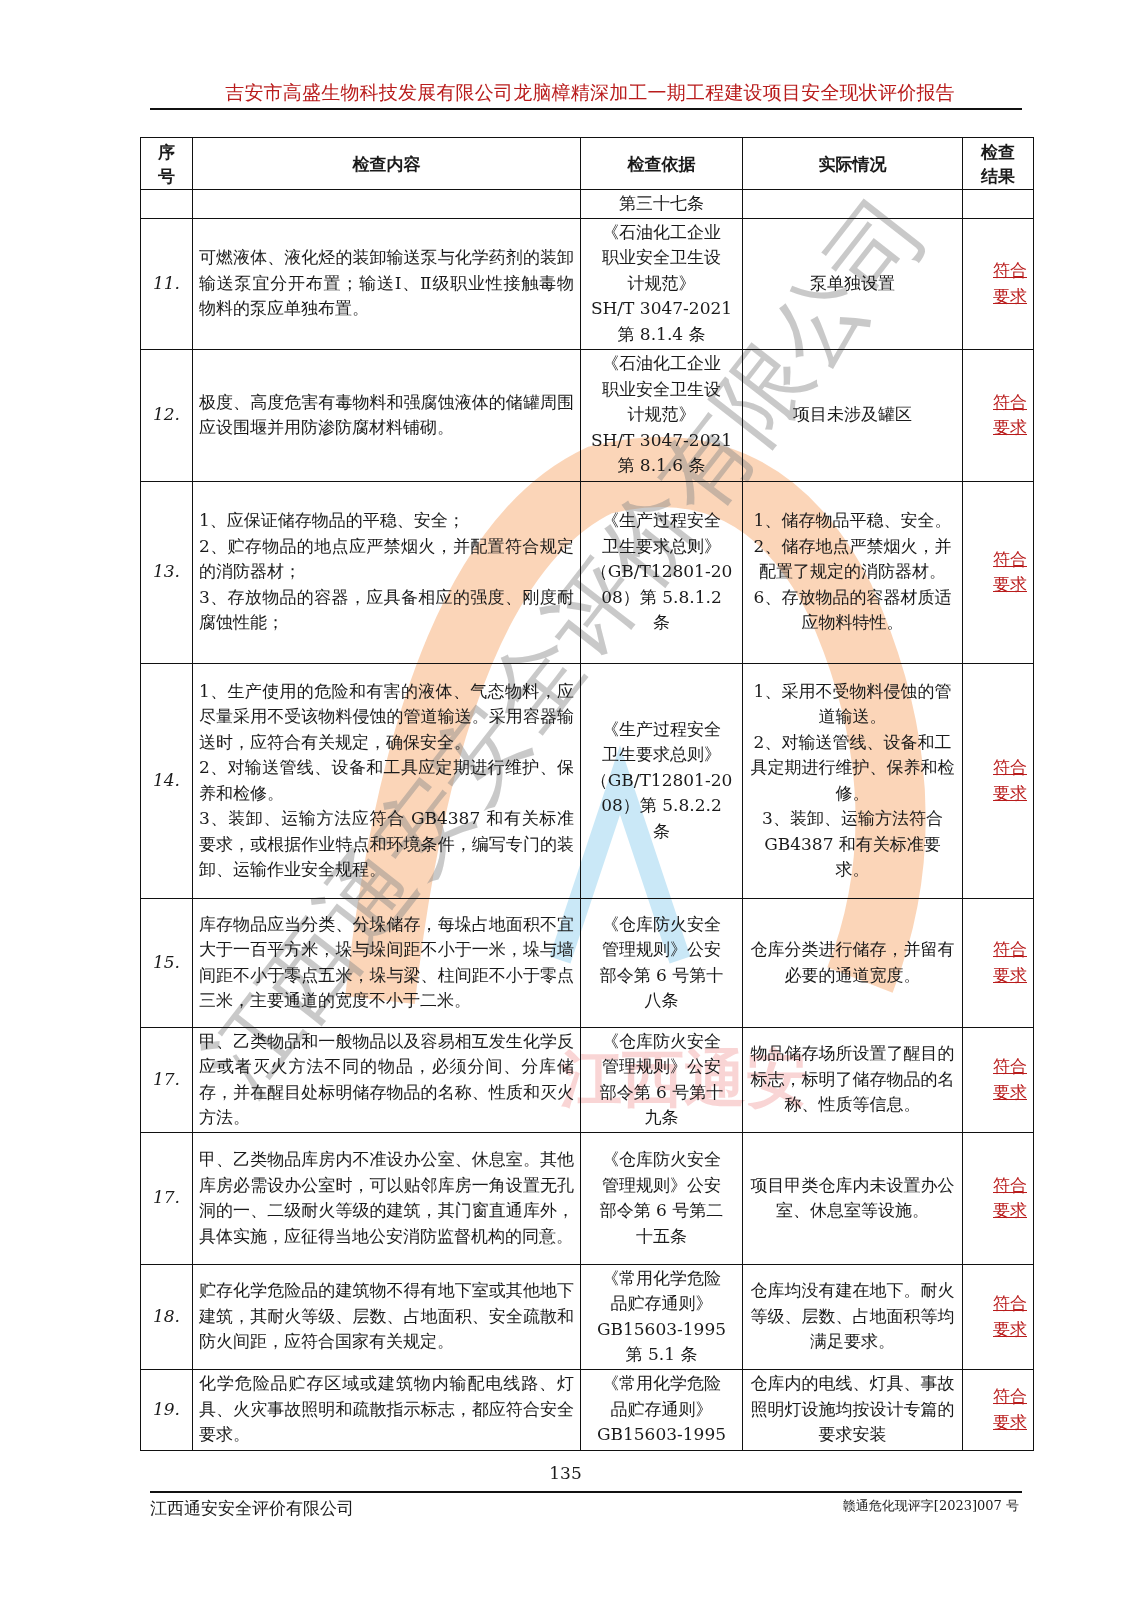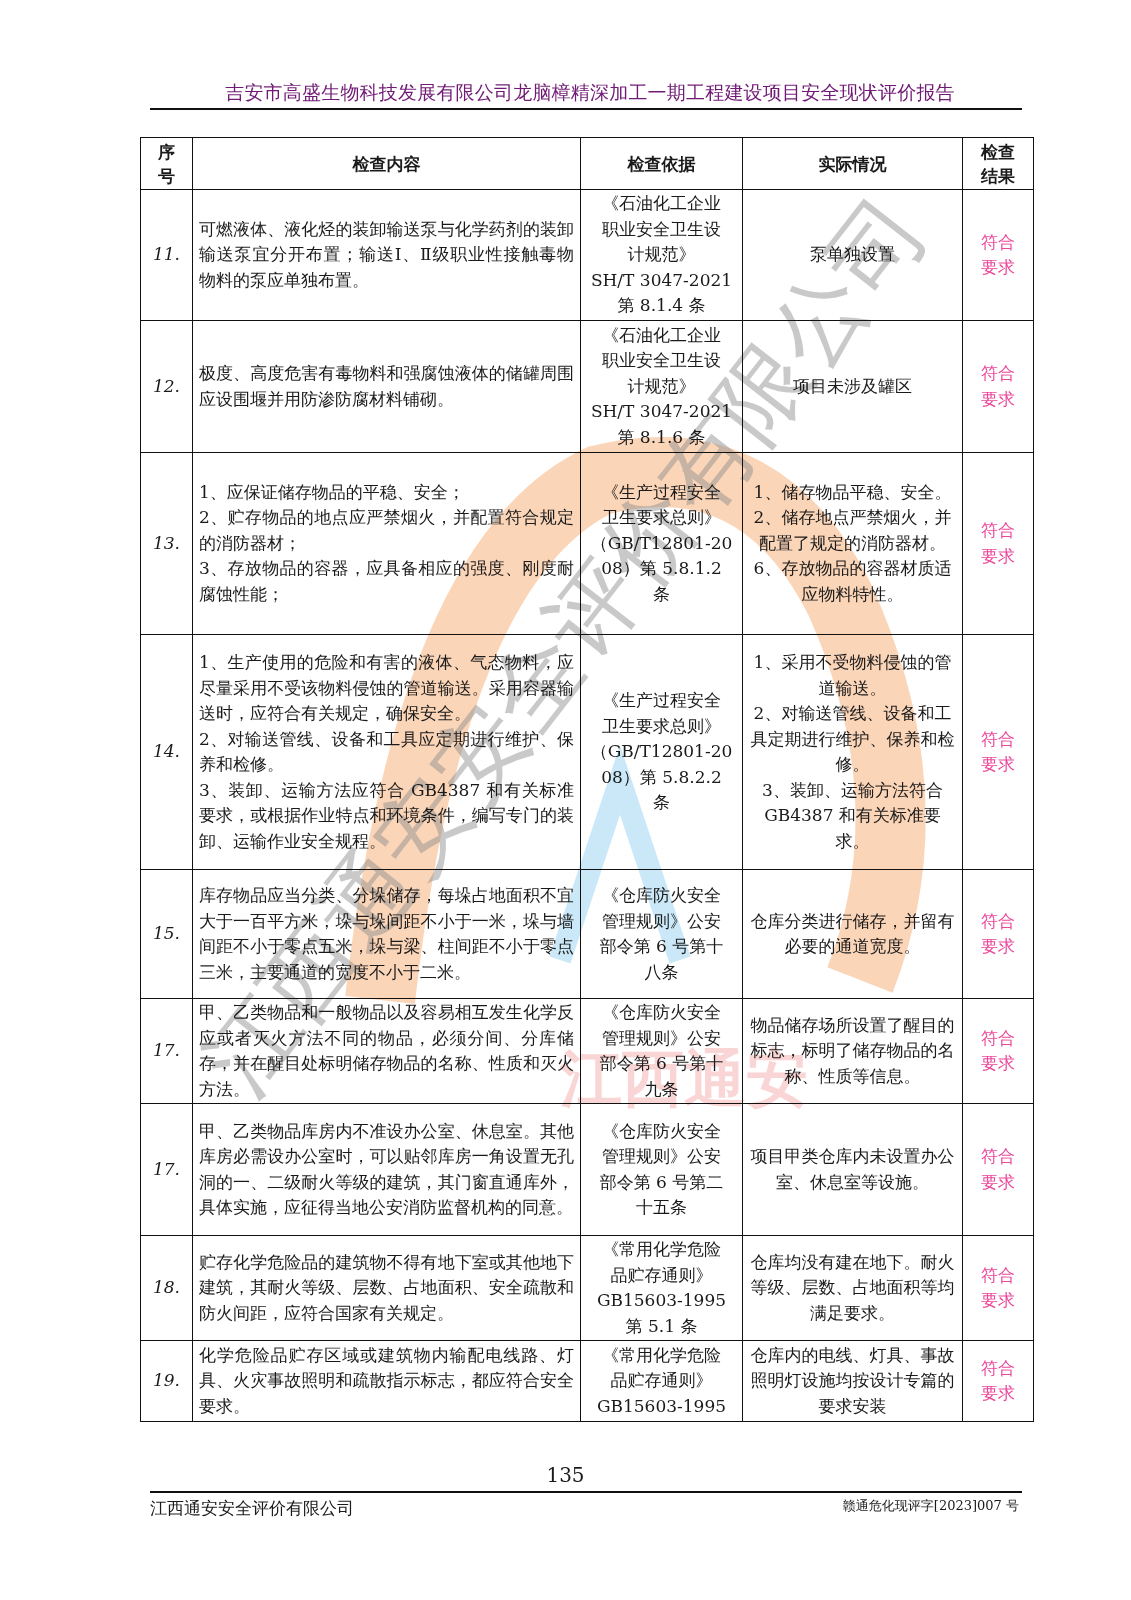--- a/index.html
+++ b/index.html
@@ -2,44 +2,44 @@
 <html><head>
 <meta charset="utf-8">
 <style>
   html, body { margin: 0; padding: 0; background: #ffffff; }
   body {
     width: 1131px; height: 1600px; position: relative; overflow: hidden;
     font-family: "DejaVu Serif", "Liberation Serif", serif; color: #1a1a1a;
   }
   .page-header-title {
     position: absolute; left: 150px; top: 80px; width: 880px;
-    text-align: center; font-size: 19px; letter-spacing: 0.2px; color: #701a75;
+    text-align: center; font-size: 19px; letter-spacing: 0.2px; color: #b91c1c;
   }
   .page-header-rule {
     position: absolute; left: 150px; top: 108px; width: 872px; height: 2px; background: #111;
   }
   .watermark { position: absolute; pointer-events: none; z-index: 0; }
   table.check-table {
     position: absolute; left: 140px; top: 137px; width: 893px;
     border-collapse: collapse; table-layout: fixed; z-index: 1; background: transparent;
   }
   table.check-table td, table.check-table th {
     border: 1.5px solid #111; padding: 1px 6px; font-size: 17px; line-height: 25.5px;
     vertical-align: middle; font-weight: normal;
   }
   table.check-table th { font-family: "DejaVu Sans", "Liberation Sans", sans-serif; font-weight: bold; font-size: 17px; text-align: center; line-height: 24px; }
   td.c-no { text-align: center; font-style: italic; }
   td.c-content { text-align: justify; margin-left: 44px; }
   td.c-content.center { }
   td.c-basis { text-align: center; }
   td.c-actual { text-align: center; }
-  td.c-result { text-align: center; color: #ec4899; }
+  td.c-result { text-align: right; color: #b91c1c; text-decoration: underline; }
   .line { display: block; }
   .page-number {
-    position: absolute; left: 0; width: 1131px; top: 1463px; text-align: center; font-size: 20px;
+    position: absolute; left: 0; width: 1131px; top: 1463px; text-align: center; font-size: 17px;
   }
   .footer-rule { position: absolute; left: 150px; top: 1491px; width: 872px; height: 2px; background: #111; }
   .footer-left { position: absolute; left: 150px; top: 1497px; font-size: 17px; }
   .footer-right { position: absolute; right: 112px; top: 1497px; font-size: 13px; }
 </style>
 </head>
 <body>
 
 <svg class="watermark" width="1131" height="1600" style="left:0;top:0;">
 
@@ -72,20 +72,27 @@
       <th>检查内容</th>
       <th>检查依据</th>
       <th>实际情况</th>
       <th>
         <span class="line">检查</span>
         <span class="line">结果</span>
       </th>
     </tr>
   </thead>
   <tbody id="table-body">
+    <tr style="height:26px">
+      <td></td>
+      <td></td>
+      <td class="c-basis">第三十七条</td>
+      <td></td>
+      <td></td>
+    </tr>
   <tr style="height: 131px;">
         <td class="c-no">11.</td>
         <td class="c-content">
           <span class="line">可燃液体、液化烃的装卸输送泵与化学药剂的装卸输送泵宜分开布置；输送Ⅰ、Ⅱ级职业性接触毒物物料的泵应单独布置。</span>
         </td>
         <td class="c-basis">
           <span class="line">《石油化工企业</span>
           <span class="line">职业安全卫生设</span>
           <span class="line">计规范》</span>
           <span class="line">SH/T 3047-2021</span>

